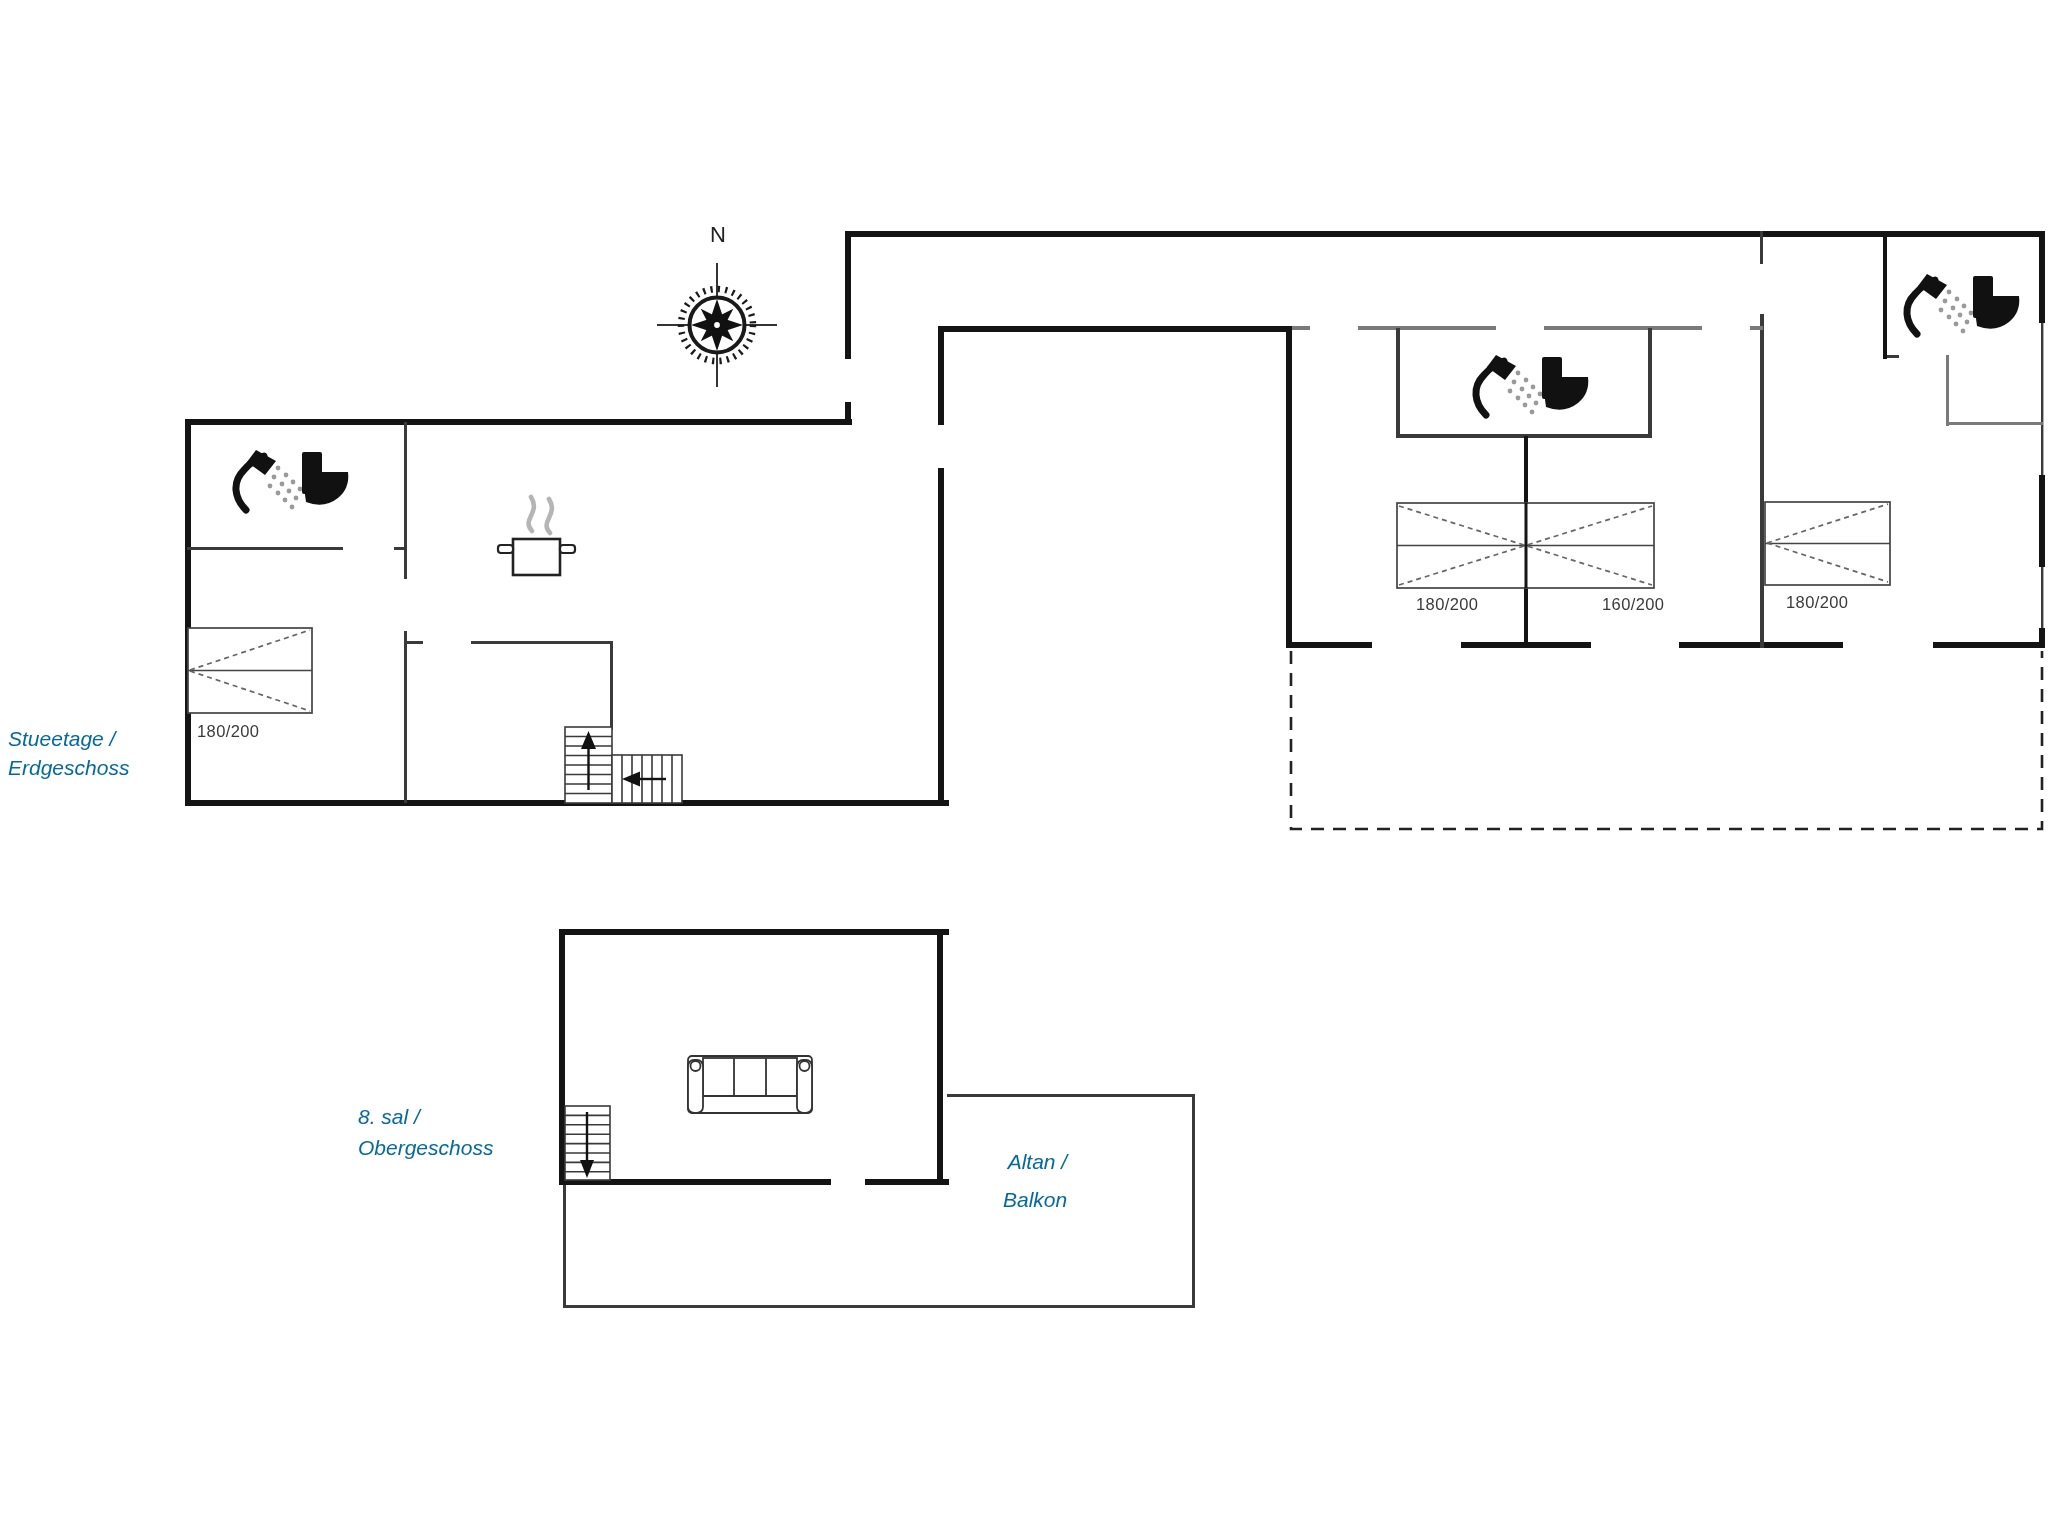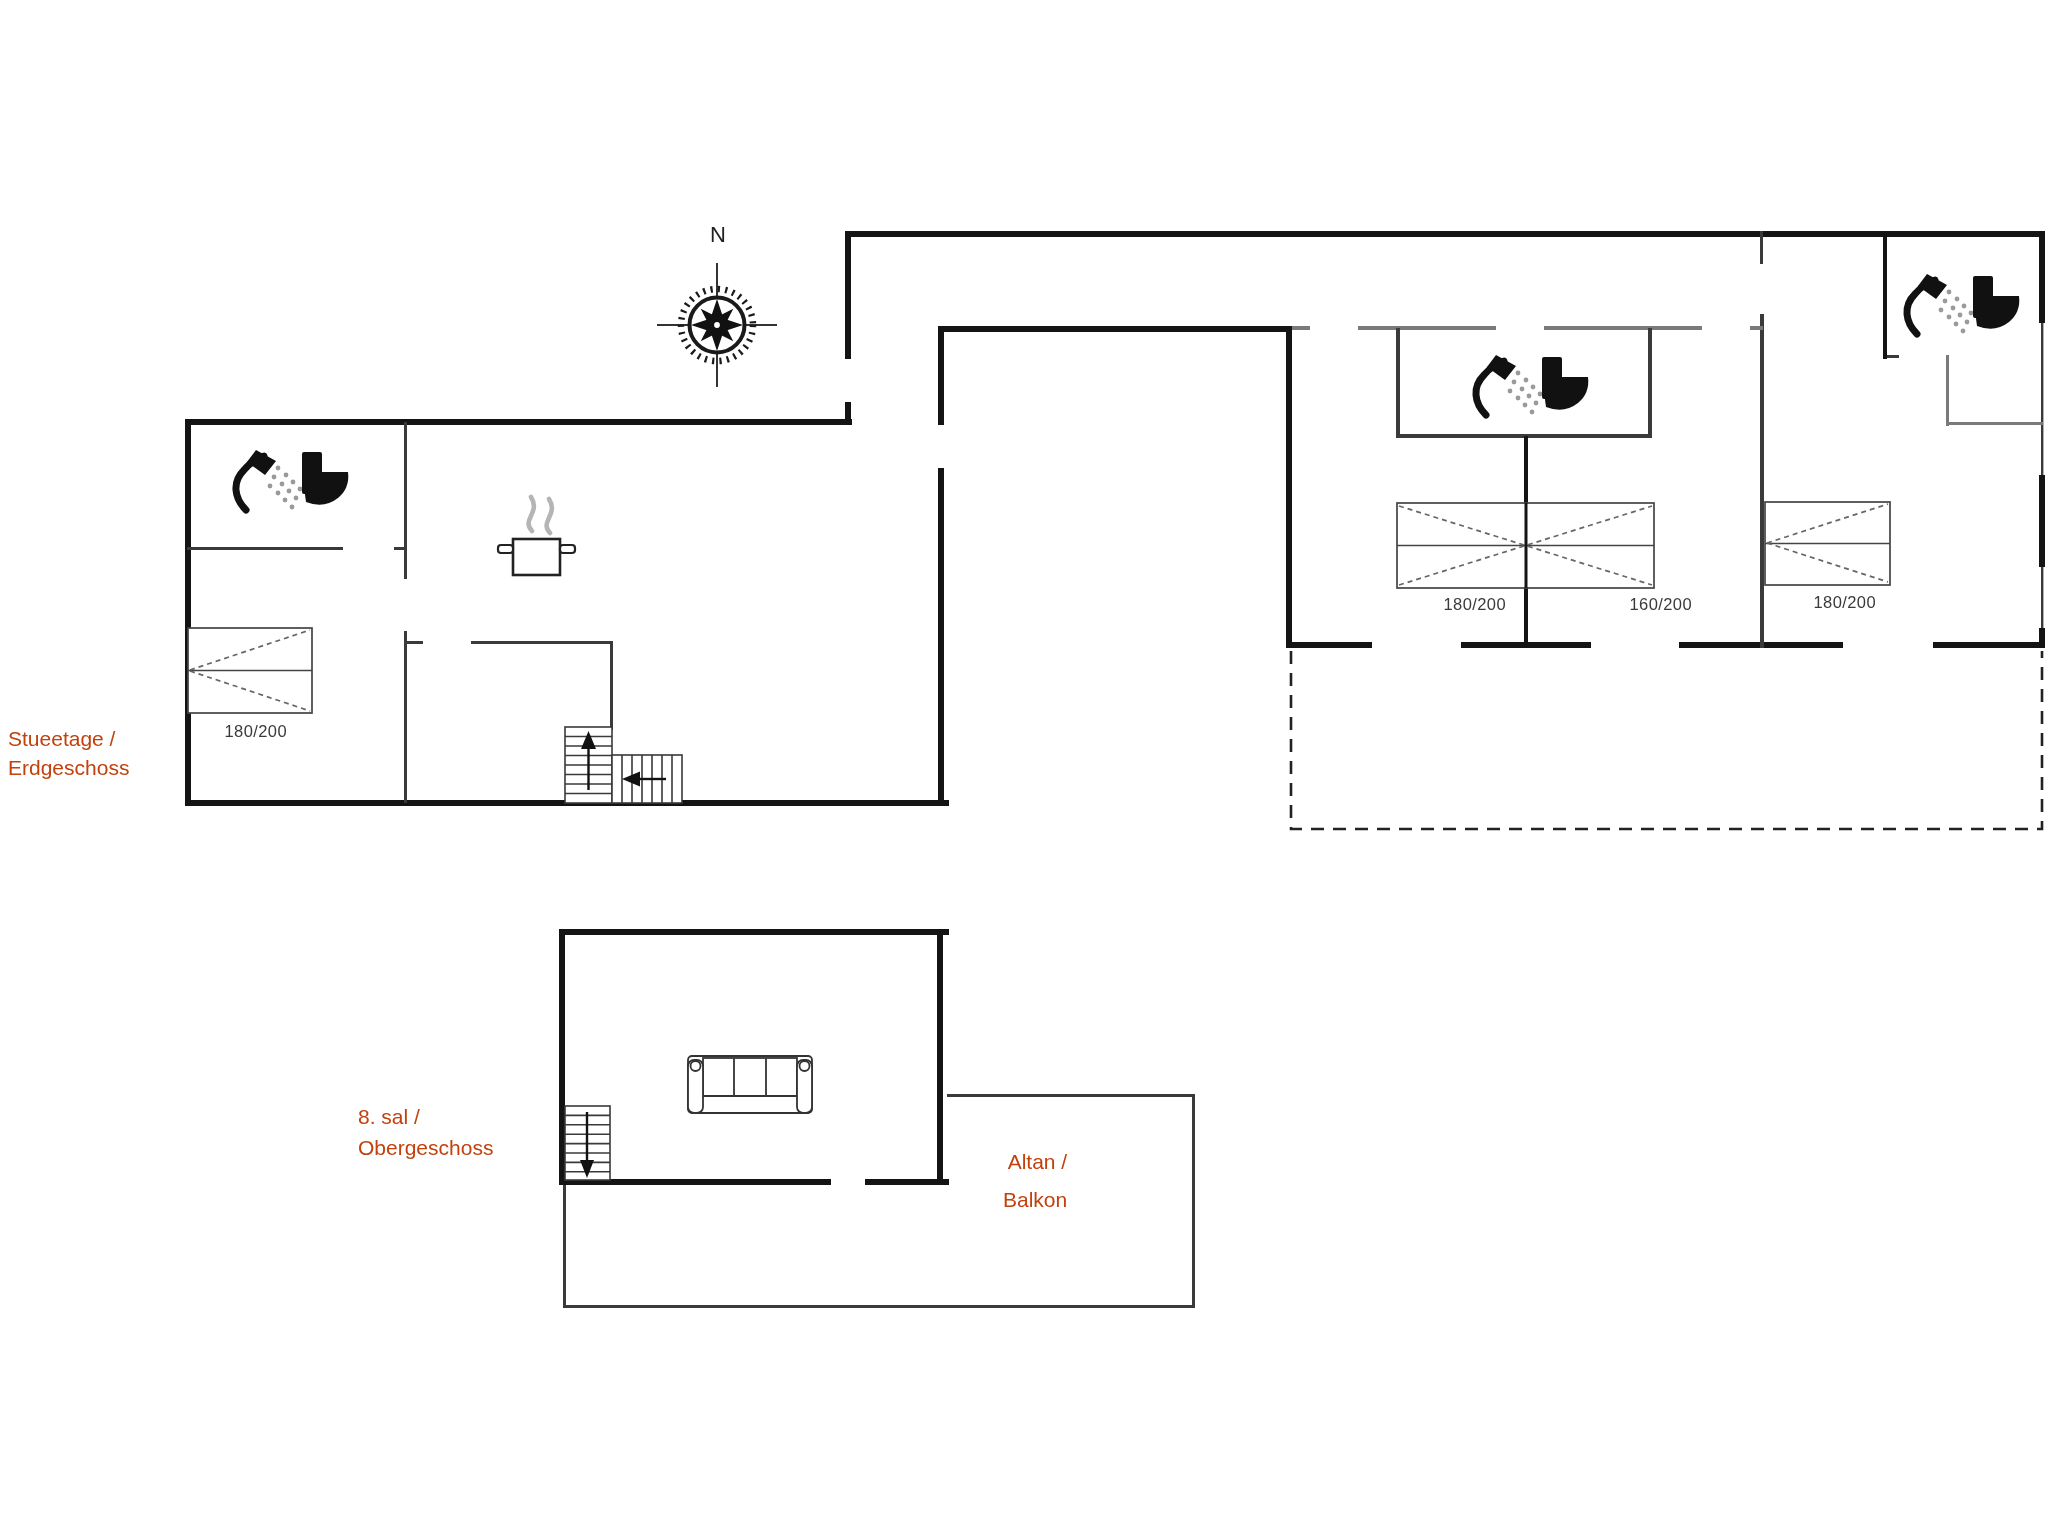--- a/index.html
+++ b/index.html
@@ -1,26 +1,26 @@
 <!DOCTYPE html>
 <html><head>
 <meta charset="utf-8">
 <style>
   html,body{margin:0;padding:0;background:#fff;}
   .stage{position:relative;width:2048px;height:1536px;background:#ffffff;
          font-family:"Liberation Sans",sans-serif;overflow:hidden;}
   .stage svg{position:absolute;left:0;top:0;}
-  .lbl{position:absolute;color:#c2410c;font-size:21px;}
+  .lbl{position:absolute;color:#0369a1;font-size:21px;font-style:italic;}
   .lbl div{white-space:nowrap;}
   .lbl.ground div{line-height:29px;}
   .lbl.upper div{line-height:31px;}
   .lbl.balcony div{line-height:38px;text-align:right;}
   .north{position:absolute;left:700px;top:222px;width:36px;text-align:center;
          font-size:22px;color:#222;}
-  .bedlbl{position:absolute;width:90px;text-align:right;font-size:16.5px;
+  .bedlbl{position:absolute;width:90px;text-align:left;font-size:16.5px;
           color:#3a3a3a;letter-spacing:.4px;}
 </style>
 </head>
 <body>
 
 <div class="stage">
 
 <svg width="2048" height="1536" viewBox="0 0 2048 1536">
 
   <defs>

